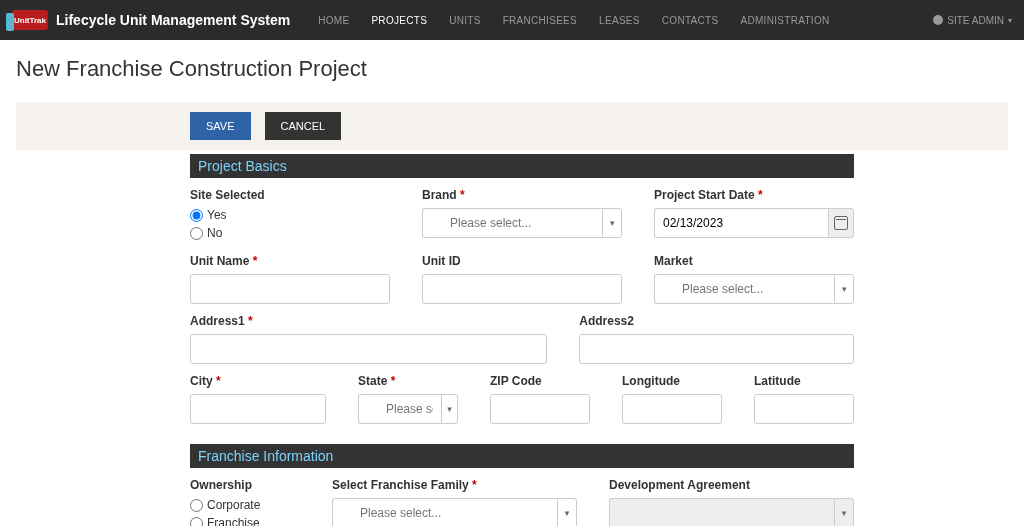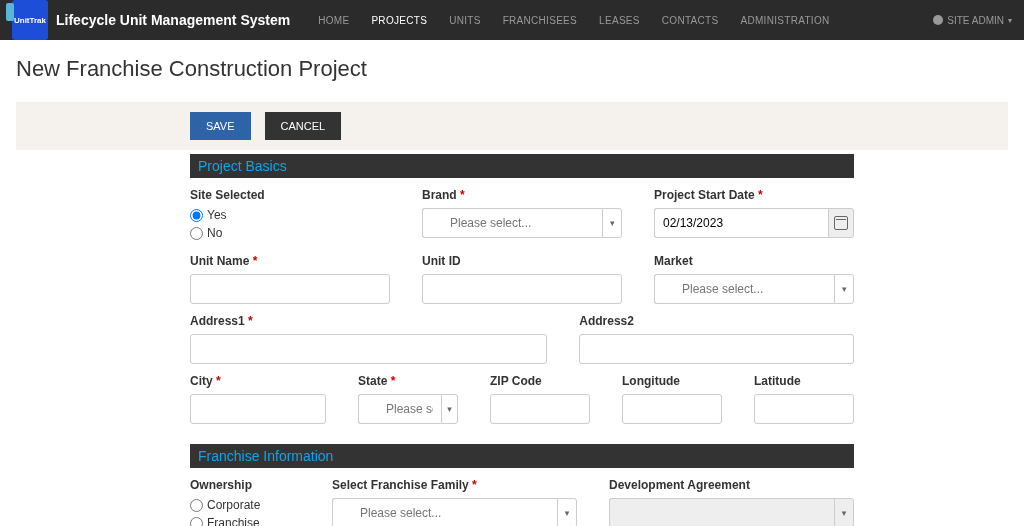--- a/index.html
+++ b/index.html
@@ -1,34 +1,34 @@
 <!DOCTYPE html>
 <html><head>
 <meta charset="utf-8">
 <style>
 * { box-sizing: border-box; margin: 0; padding: 0; }
 body { font-family: Arial, Helvetica, sans-serif; font-size: 13px; color: #333; background: #fff; width: 1024px; }
 .navbar { background: #2b2b2b; height: 40px; display: flex; align-items: center; padding: 0 12px; color: #fff; }
-.logo-box { width: 36px; height: 40px; background: #1d4ed8; border-radius: 3px; position: relative; margin-right: 8px; display:flex; align-items:center; justify-content:center;}
+.logo-box { width: 36px; height: 20px; background: #b91c1c; border-radius: 3px; position: relative; margin-right: 8px; display:flex; align-items:center; justify-content:center;}
 .logo-box::before { content:""; position:absolute; left:-6px; top:3px; width:8px; height:18px; background:#5ab7d4; border-radius:2px;}
 .logo-text-sm { font-size:8px; font-weight:bold; }
 .brand { font-weight: bold; font-size: 14px; margin-right: 18px; white-space: nowrap; }
 .nav-items { display: flex; gap: 2px; }
 .nav-item { font-size: 10px; color: #999; padding: 6px 10px; cursor: pointer; letter-spacing: 0.3px;}
 .nav-item.active { color: #fff; }
 .nav-right { margin-left: auto; display:flex; align-items:center; }
 .user-link { font-size:10px; color:#999; cursor:pointer; display:flex; align-items:center; gap:4px;}
 .page { padding: 16px; }
 .page-title { font-size: 22px; font-weight: 400; color: #333; margin-bottom: 20px; }
 .action-bar { background: #f5f2ed; padding: 10px 0 10px 174px; display:flex; gap:14px; margin-bottom:4px;}
 .btn { padding: 8px 16px; font-size: 11px; border: none; cursor: pointer; color:#fff;}
 .btn-save { background: #2f63a8; }
 .btn-cancel { background: #333; }
 .form-wrap { padding: 0 0 0 174px; width: 838px;}
-.section-header { background: #333; color: #0ea5e9; padding: 4px 8px; font-size: 14px; font-weight: 400; margin-top: 0;}
+.section-header { background: #333; color: #7dd3fc; padding: 4px 8px; font-size: 14px; font-weight: 400; margin-top: 0;}
 .section-body { padding: 10px 0; }
 .row { display: flex; gap: 32px; margin-bottom: 10px; flex-wrap: wrap;}
 .col { flex: 1; min-width: 0;}
 .label { font-weight: bold; font-size: 12px; display: block; margin-bottom: 6px; color:#333;}
 .req { color: #c00; }
 .input, .select { width: 100%; height: 30px; border: 1px solid #ccc; border-radius: 3px; padding: 0 8px; font-size: 12px; background:#fff;}
 .select-wrap { position: relative; display:flex;}
 .select-wrap .input { border-right:none; border-radius:3px 0 0 3px;padding-left:27px;}
 .select-btn { width: 22px; border:1px solid #ccc; border-radius:0 3px 3px 0; background:#fff; display:flex;align-items:center;justify-content:center; font-size:9px; color:#666; cursor:pointer;}
 .select-disabled .input { background:#eee; }

